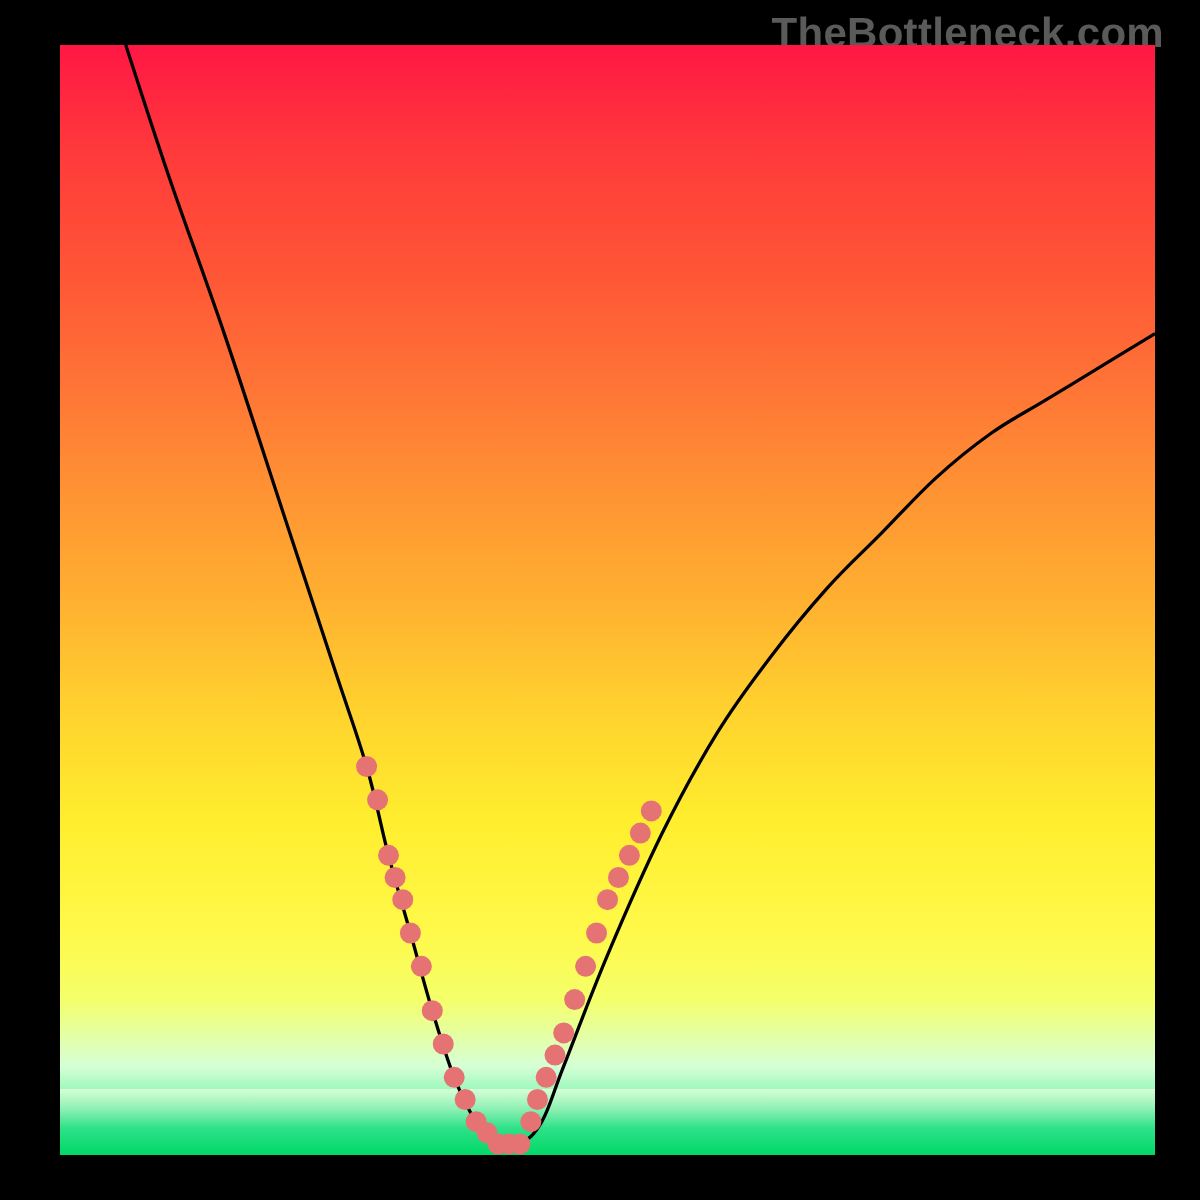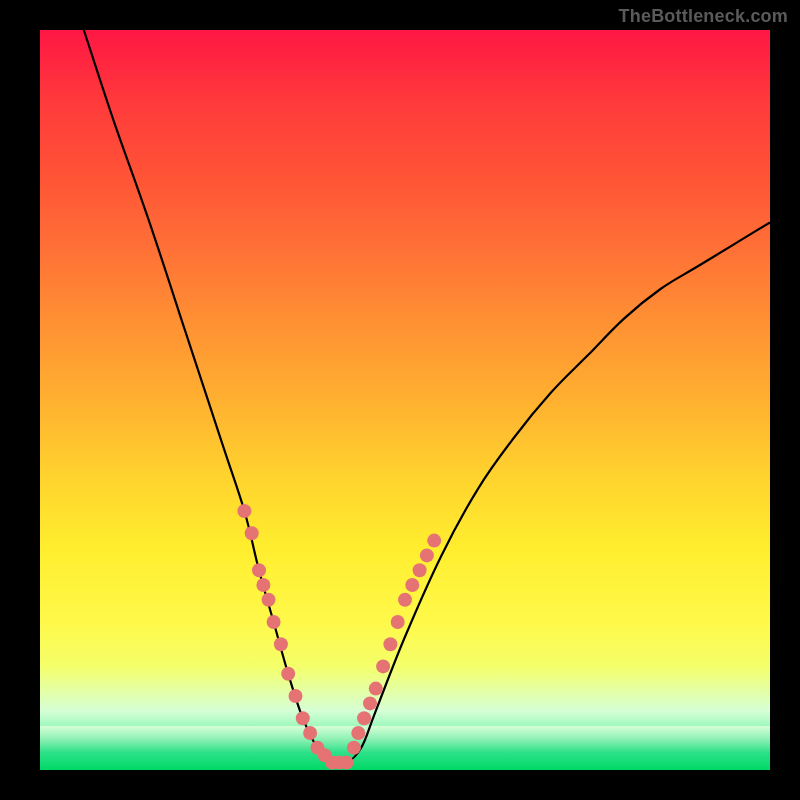--- a/index.html
+++ b/index.html
@@ -55,22 +55,22 @@
   svg.curve {
     position: absolute;
     left: 0;
     top: 0;
     width: 100%;
     height: 100%;
   }
   .attribution {
     position: absolute;
     top: 6px;
-    right: 12px;
-    font-size: 18px;
+    right: 24px;
+    font-size: 28px;
     font-weight: 600;
     color: #5a5a5a;
     letter-spacing: 0.2px;
   }
 </style>
 </head>
 <body>
 
 <div class="stage">
 

